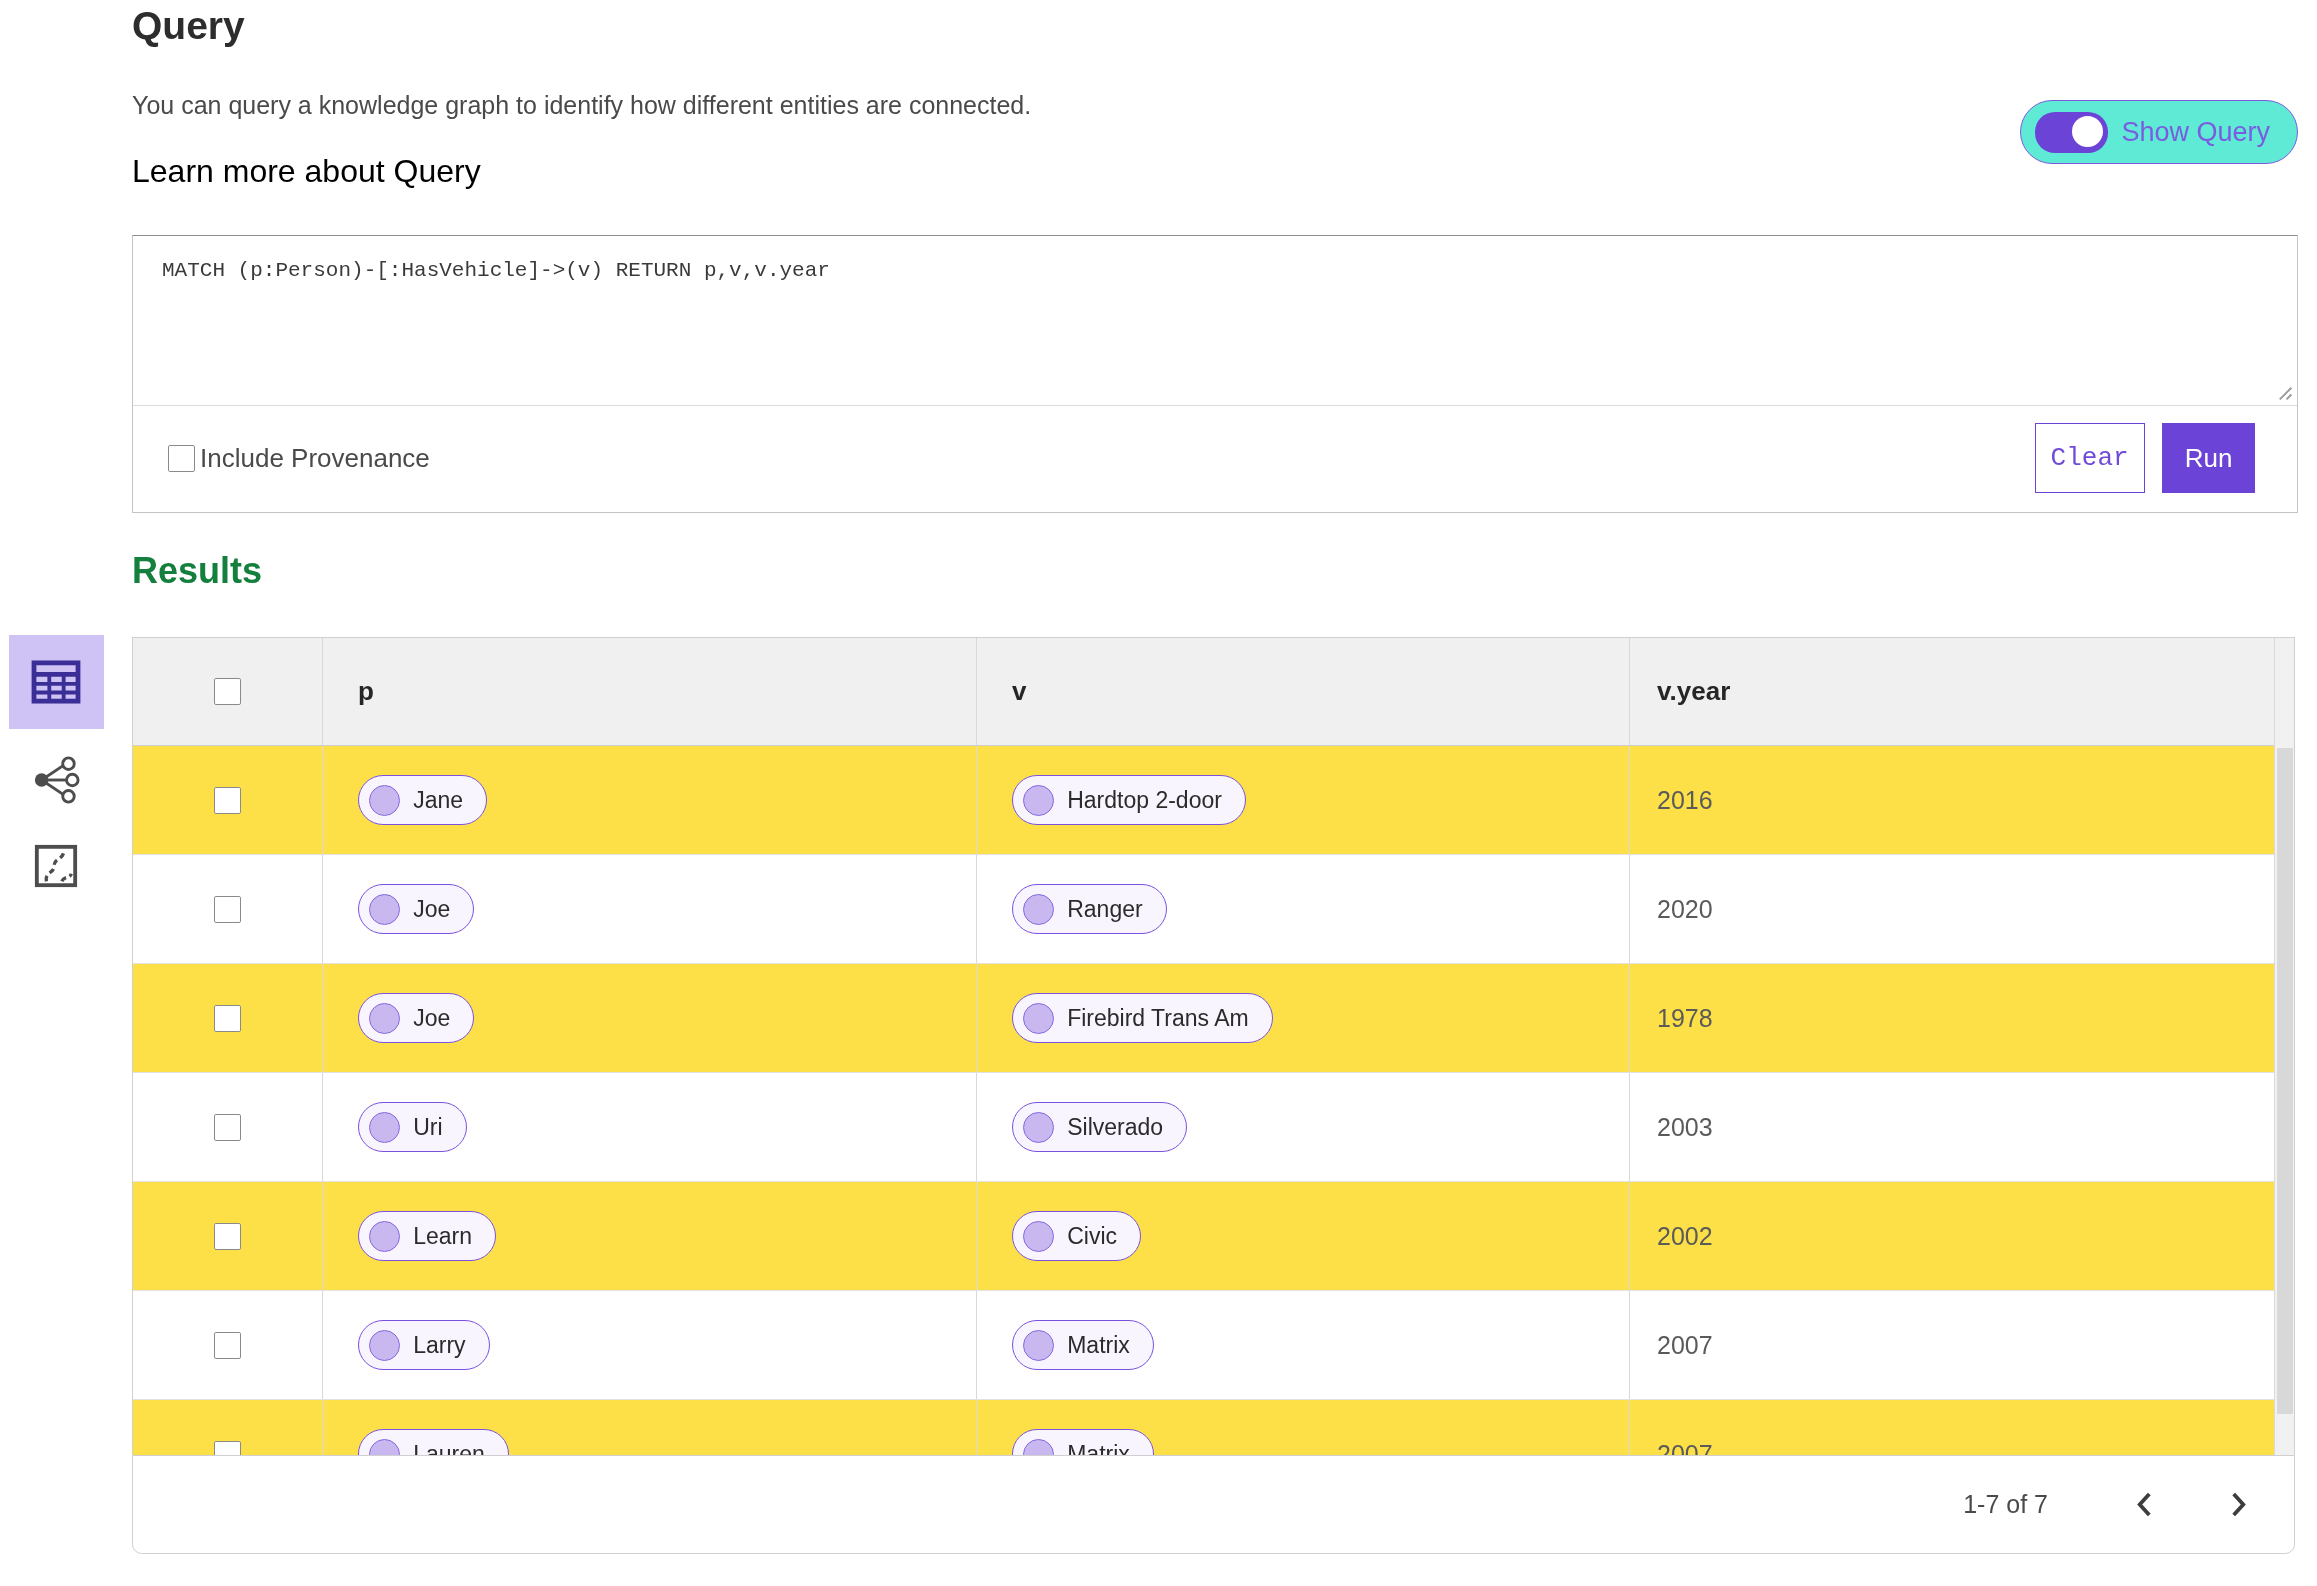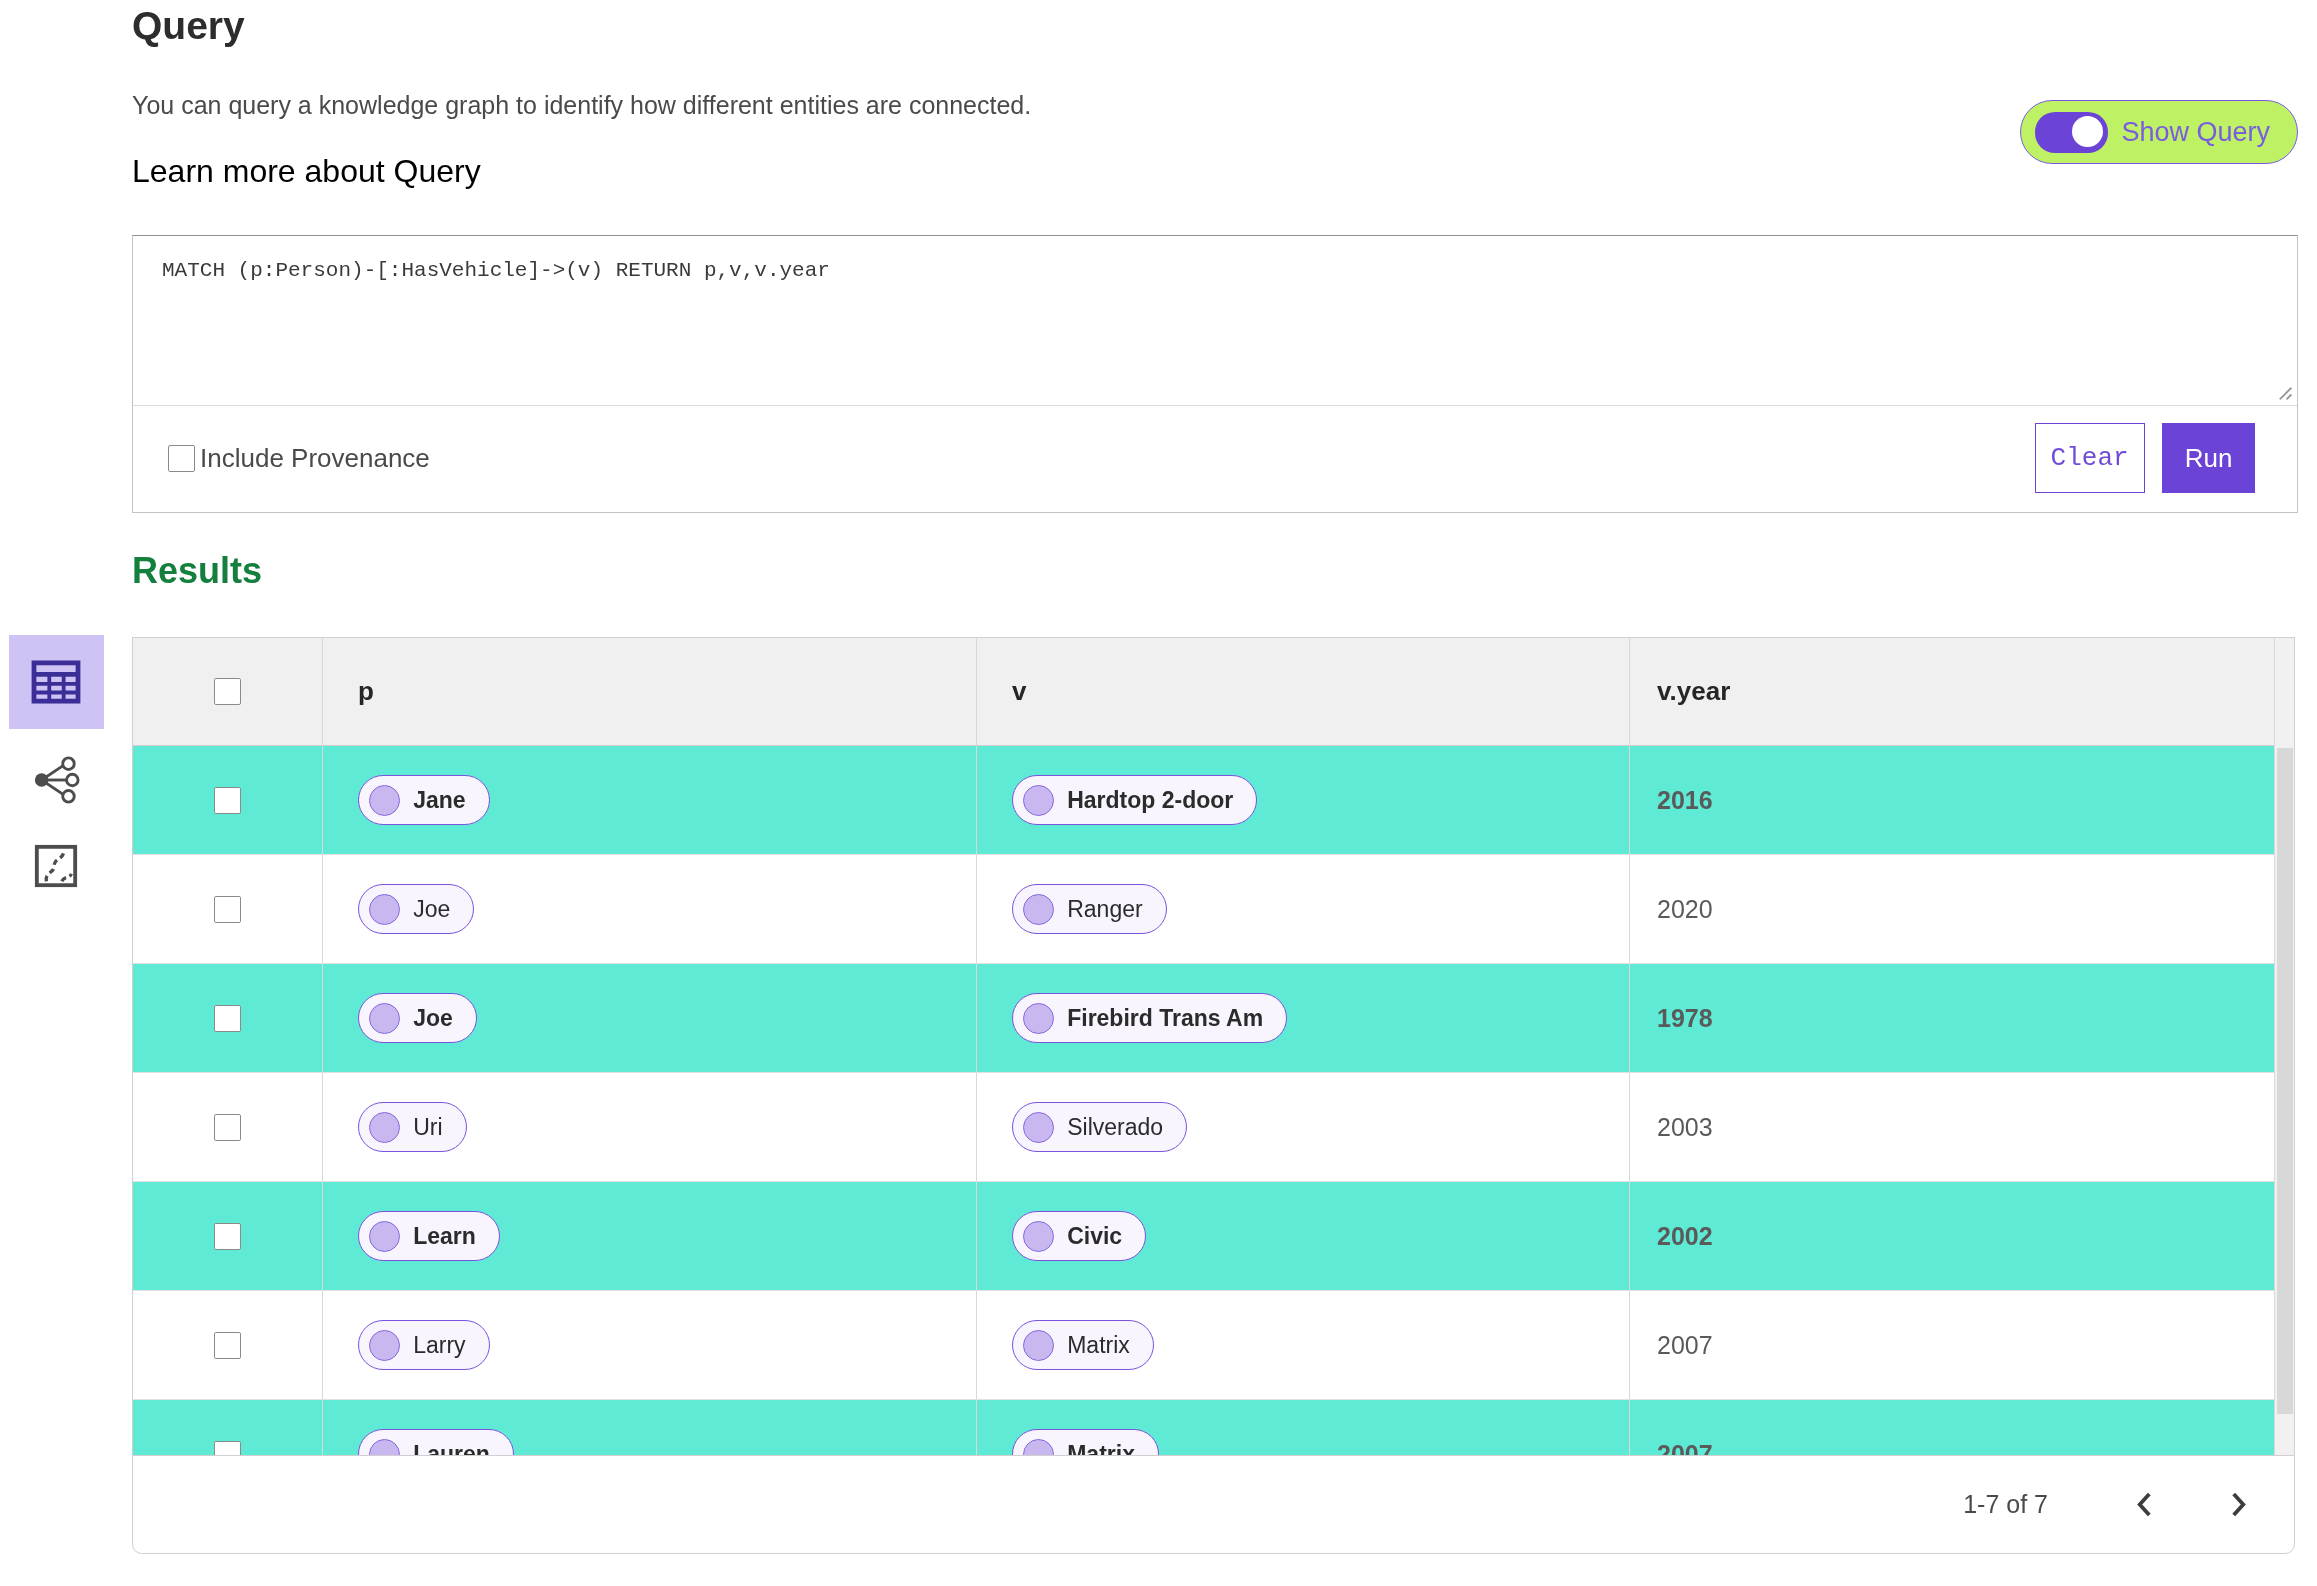--- a/index.html
+++ b/index.html
@@ -18,21 +18,21 @@
 
   
   .main { position:absolute; left:132px; top:0; width:2166px; height:1586px; }
 
   .page-title { position:absolute; top:3.9px; left:0; font-size:39px; font-weight:700; color:#2d2d2d; }
   .description { position:absolute; top:91px; left:0; font-size:25px; color:#4a4a4a; }
   .learn-more { position:absolute; top:153px; left:0; font-size:32px; color:#000000;
     text-decoration:none; cursor:pointer; }
 
   .show-query-toggle { position:absolute; top:100px; right:0; height:64px; padding:0 27px 0 13.5px;
-    display:flex; align-items:center; gap:13.5px; background:#bef264; border:1.9px solid #7a5ce0;
+    display:flex; align-items:center; gap:13.5px; background:#5eead4; border:1.9px solid #7a5ce0;
     border-radius:32px; cursor:pointer; }
   .toggle-switch { position:relative; width:73px; height:41px; border-radius:20px; background:#6b43d6; }
   .toggle-knob { position:absolute; right:4.8px; top:4.8px; width:31px; height:31px; border-radius:50%;
     background:#ffffff; }
   .show-query-label { font-size:27px; color:#7a5ce0; }
 
   
   .query-panel { position:absolute; top:235px; left:0; width:2166px; height:278px;
     border:1px solid #c4c4c4; border-top:1.9px solid #909090; background:#fff; }
   .query-editor { position:relative; width:100%; height:170px; border-bottom:1px solid #dcdcdc;
@@ -52,21 +52,21 @@
   .btn-outline { width:110px; background:#fff; border:1.9px solid #6b43d6; color:#6f4bd8;font-family:Liberation Mono, monospace; }
   .btn-solid { width:93px; background:#6b43d6; border:none; color:#ffffff; }
 
   
   .results-title { position:absolute; top:550px; left:0; font-size:36px; font-weight:700; color:#15803d; }
 
   .table-wrap { position:absolute; top:637px; left:0; width:2163px; height:818px;
     border:1px solid #d0d0d0; border-bottom:none; overflow:hidden; background:#fff; }
   .thead { display:flex; height:108px; background:#f0f0f0; border-bottom:1px solid #cfcfcf; }
   .trow { display:flex; height:109px; border-bottom:1px solid #e2e2e2; background:#fff; }
-  .trow.alt { background:#5eead4;font-weight:bold; }
+  .trow.alt { background:#fde047; }
   .cell { display:flex; align-items:center; }
   .col-check { width:190px; justify-content:center; border-right:1px solid #d9d9d9; }
   .col-p    { width:654px; padding-left:35px; border-right:1px solid #d9d9d9; }
   .col-v    { width:653px; padding-left:35px; border-right:1px solid #d9d9d9; }
   .col-year { width:645px; padding-left:27px; }
   .th { font-size:26px; font-weight:700; color:#262626; }
   .year-text { font-size:25px; color:#5a5a5a; }
 
   .pill { display:inline-flex; align-items:center; gap:13.5px; height:50px; padding:0 23px 0 9.7px;
     background:#f8f5fe; border:1.9px solid #7a52e0; border-radius:27px; cursor:pointer; }

